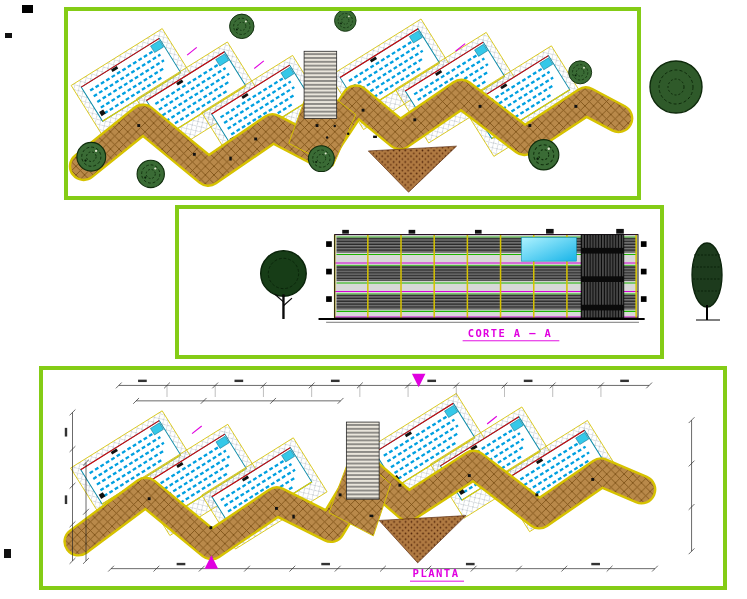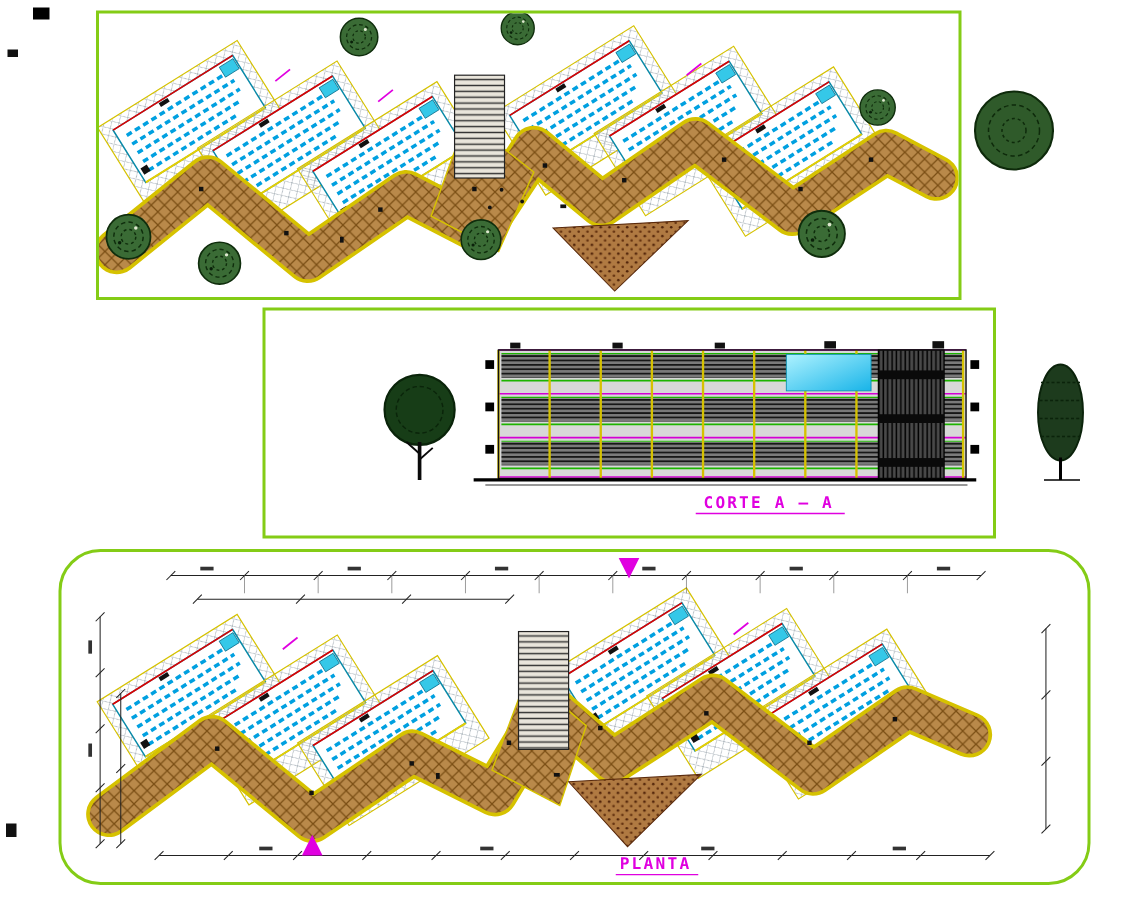--- a/index.html
+++ b/index.html
@@ -1,23 +1,23 @@
 <!DOCTYPE html>
 <html><head>
 <meta charset="utf-8">
 <style>
   * { margin:0; padding:0; box-sizing:border-box; }
   html,body { background:#ffffff; }
   .page { position:relative; width:747px; height:599px; background:#fff; overflow:hidden;
           font-family:"DejaVu Sans Mono", monospace; }
-  .panel { position:absolute; border:2px solid #84cc16; background:#fff; }
+  .panel { position:absolute; border:4px solid #84cc16; background:#fff; }
   .panel svg { display:block; width:100%; height:100%; }
   #p-site    { left:64px;  top:7px;   width:577px; height:193px; }
   #p-section { left:175px; top:205px; width:489px; height:154px; }
-  #p-plan    { left:39px;  top:366px; width:688px; height:224px;border-radius:28px; }
+  #p-plan    { left:39px;  top:366px; width:688px; height:224px; }
   .overlay { position:absolute; left:0; top:0; pointer-events:none; }
   .cad-label { font-family:"DejaVu Sans Mono", monospace; font-weight:bold; letter-spacing:1.5px; }
 </style>
 </head>
 <body>
 
 <div class="page">
 
   <div class="panel" id="p-site">
     <svg viewBox="0 0 577 193" xmlns="http://www.w3.org/2000/svg" xmlns:xlink="http://www.w3.org/1999/xlink">

